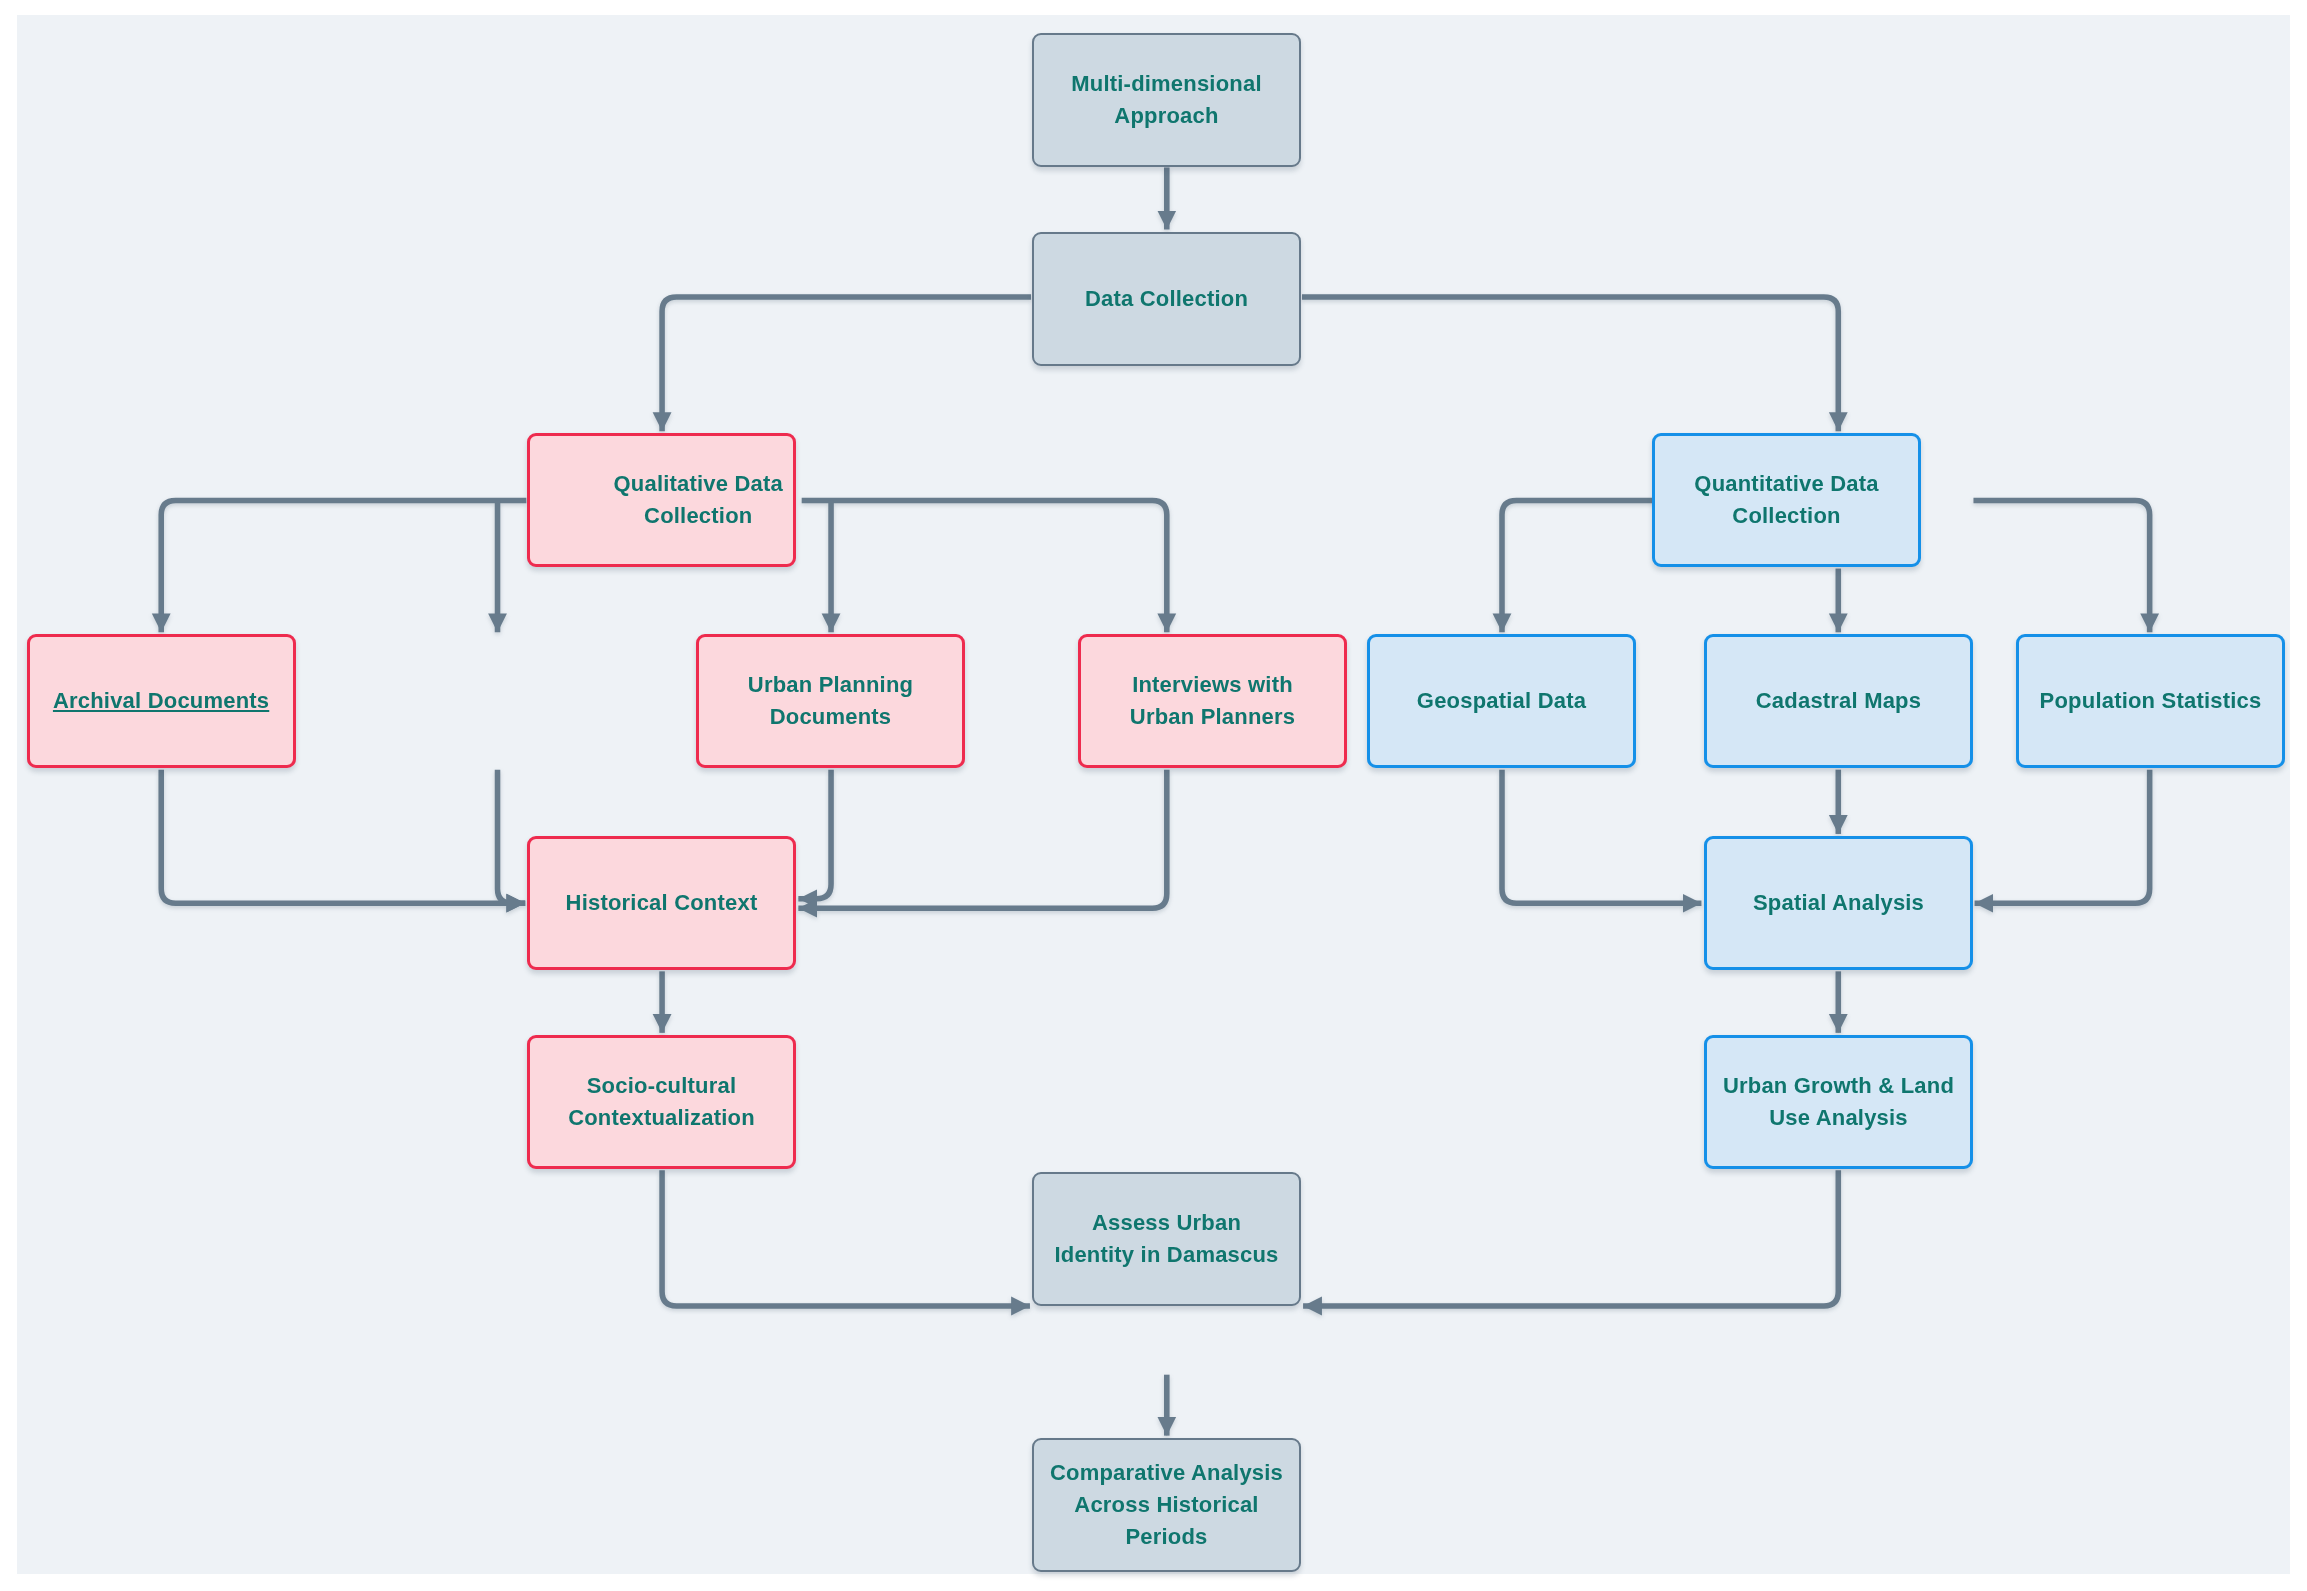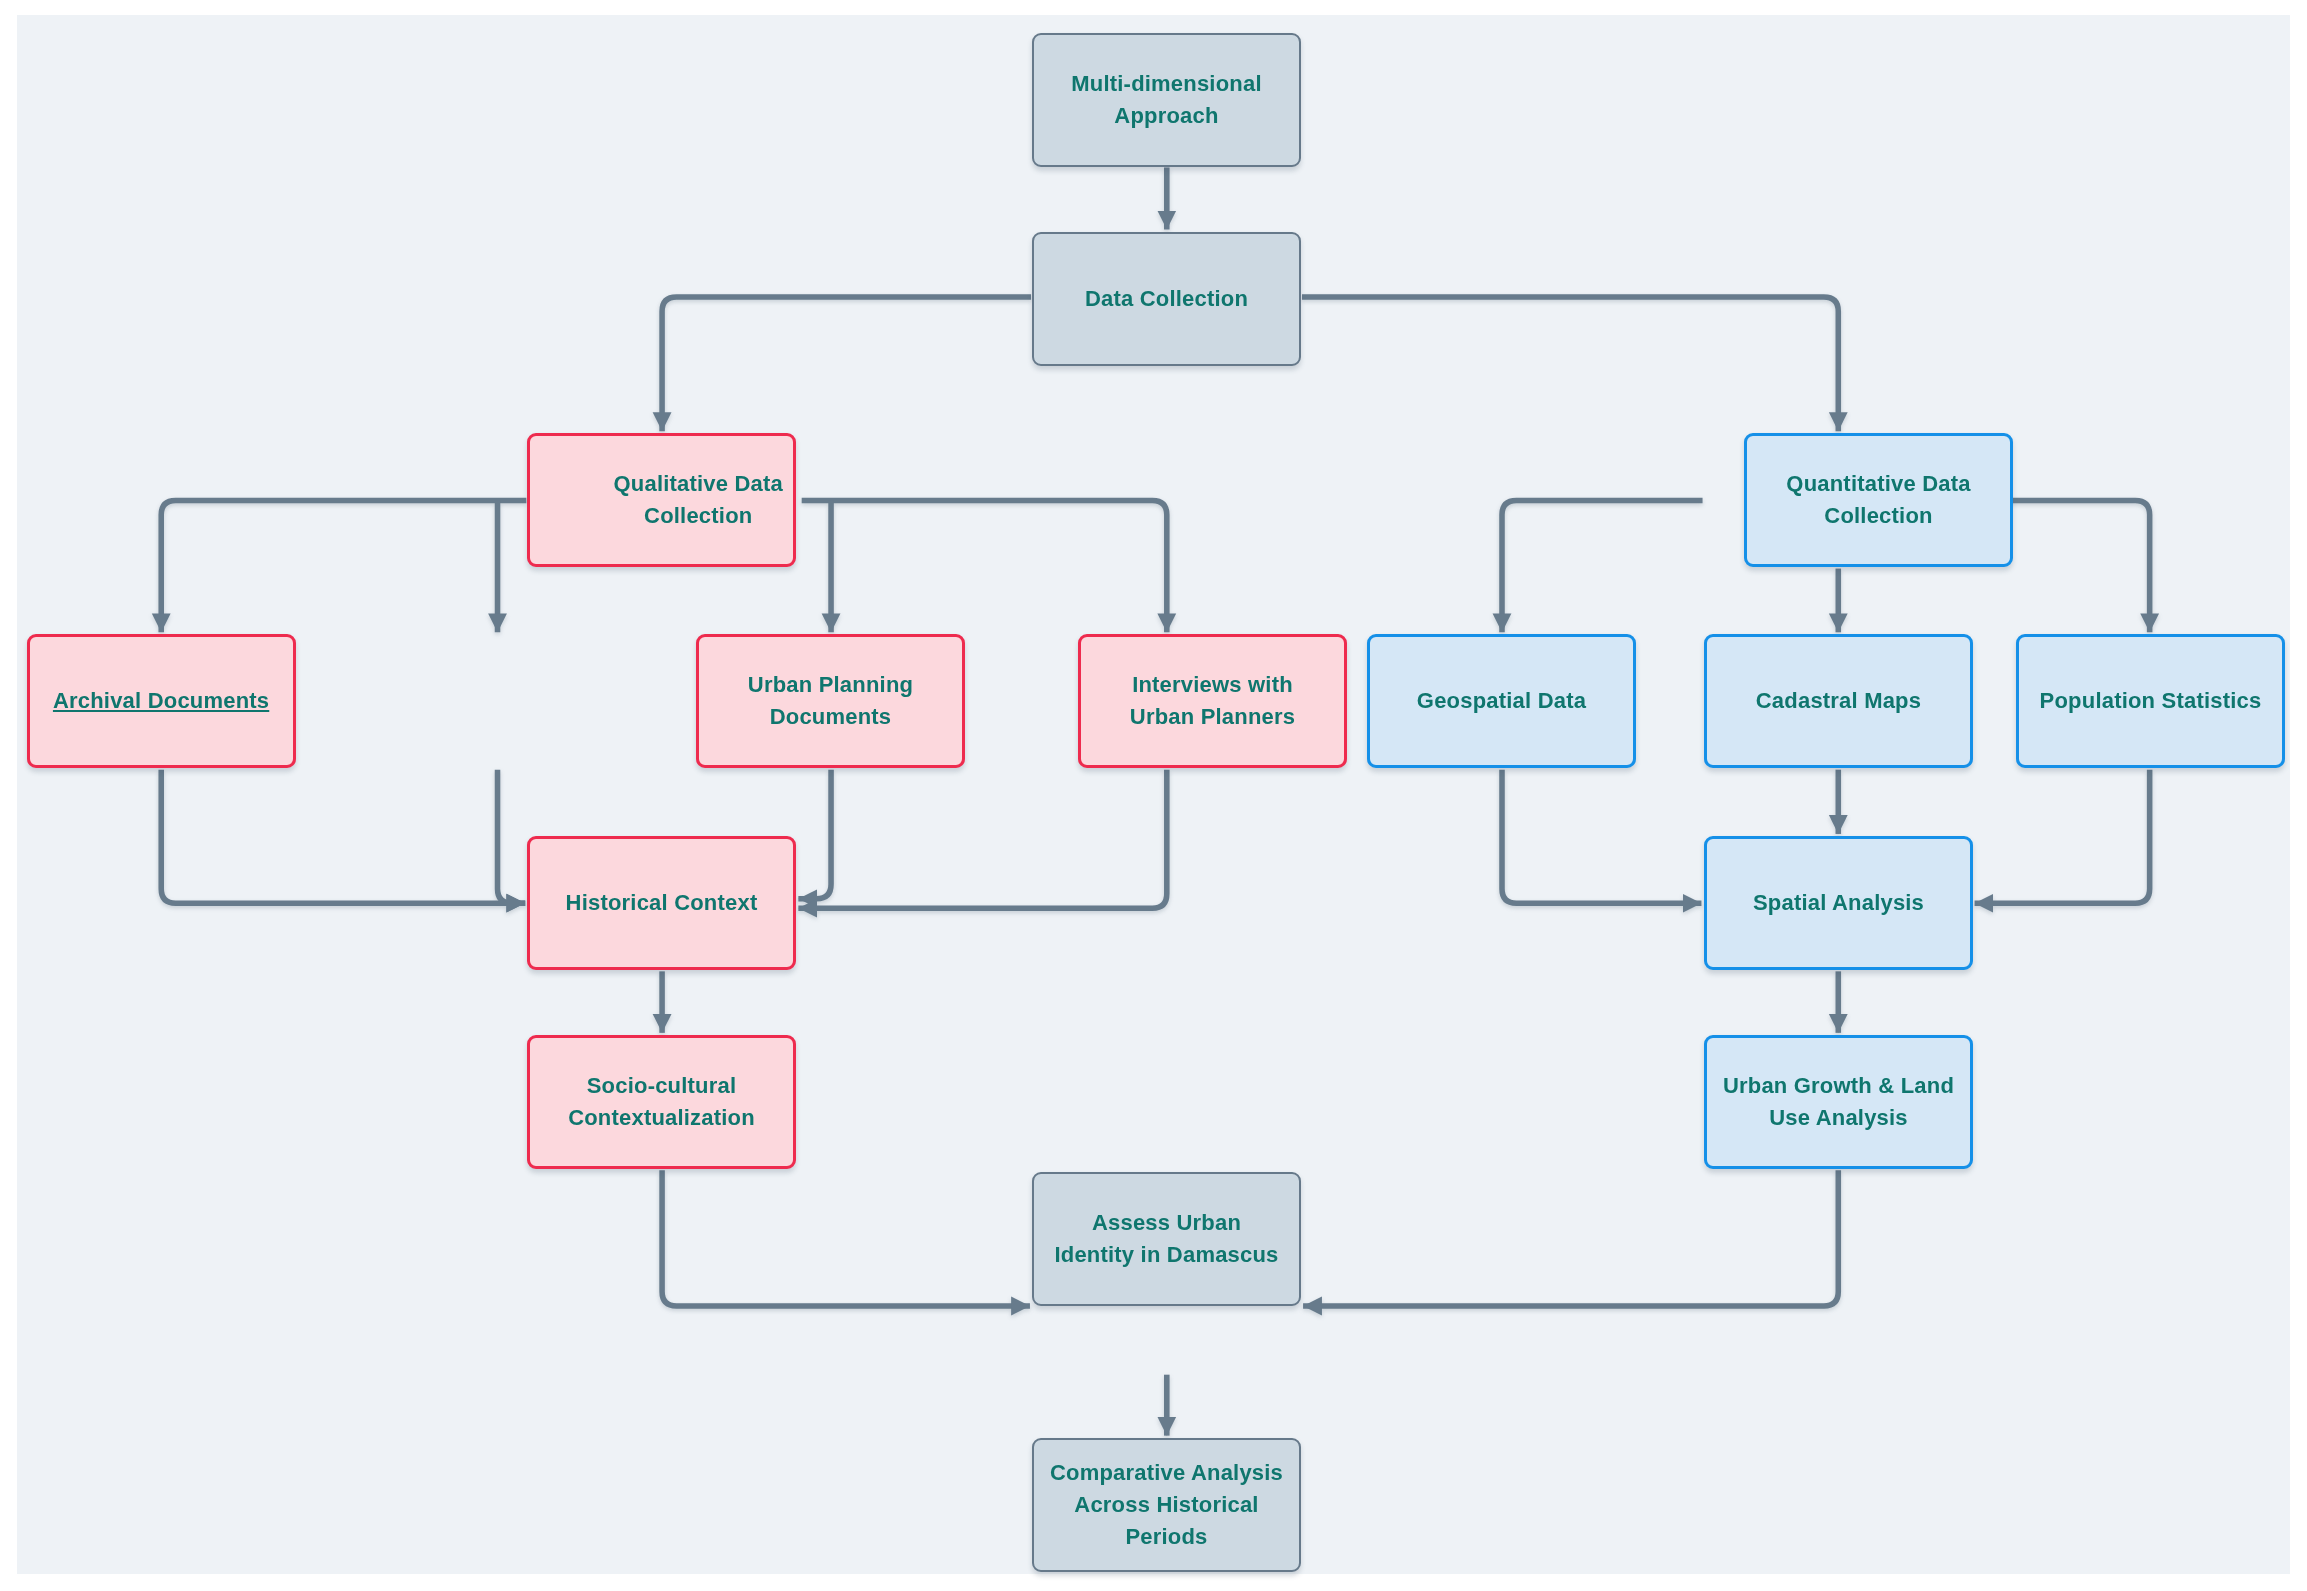--- a/index.html
+++ b/index.html
@@ -14,21 +14,21 @@
         color:#0f766e;font-size:22px;font-weight:700;line-height:1.45;letter-spacing:0.2px;
         box-shadow:0 3.3px 5px rgba(60,80,100,0.20);}
   .node .lbl{white-space:pre-line;padding:0 10px;}
   .node.gray{background:#cdd9e2;border:2.2px solid #66798a;}
   .node.pink{background:#fcd8dd;border:3.3px solid #ee2b4e;}
   .node.blue{background:#d5e7f6;border:3.3px solid #1590e8;}
   
   #n-multi{left:1032px;top:33px;}
   #n-data{left:1032px;top:232px;}
   #n-qual{left:527px;top:433px;justify-content:flex-end;}
-  #n-quant{left:1744px;top:433px;}
+  #n-quant{left:1652px;top:433px;}
   #n-archival{left:26.6px;top:634px;text-decoration:underline;}
   #n-texts{left:363px;top:634px;}
   #n-planning{left:696px;top:634px;}
   #n-interviews{left:1032px;top:634px;margin-left:46px;}
   #n-geo{left:1367px;top:634px;}
   #n-cadastral{left:1704px;top:634px;}
   #n-pop{left:2016px;top:634px;}
   #n-histctx{left:527px;top:836px;}
   #n-spatial{left:1704px;top:836px;}
   #n-socio{left:527px;top:1035px;}

